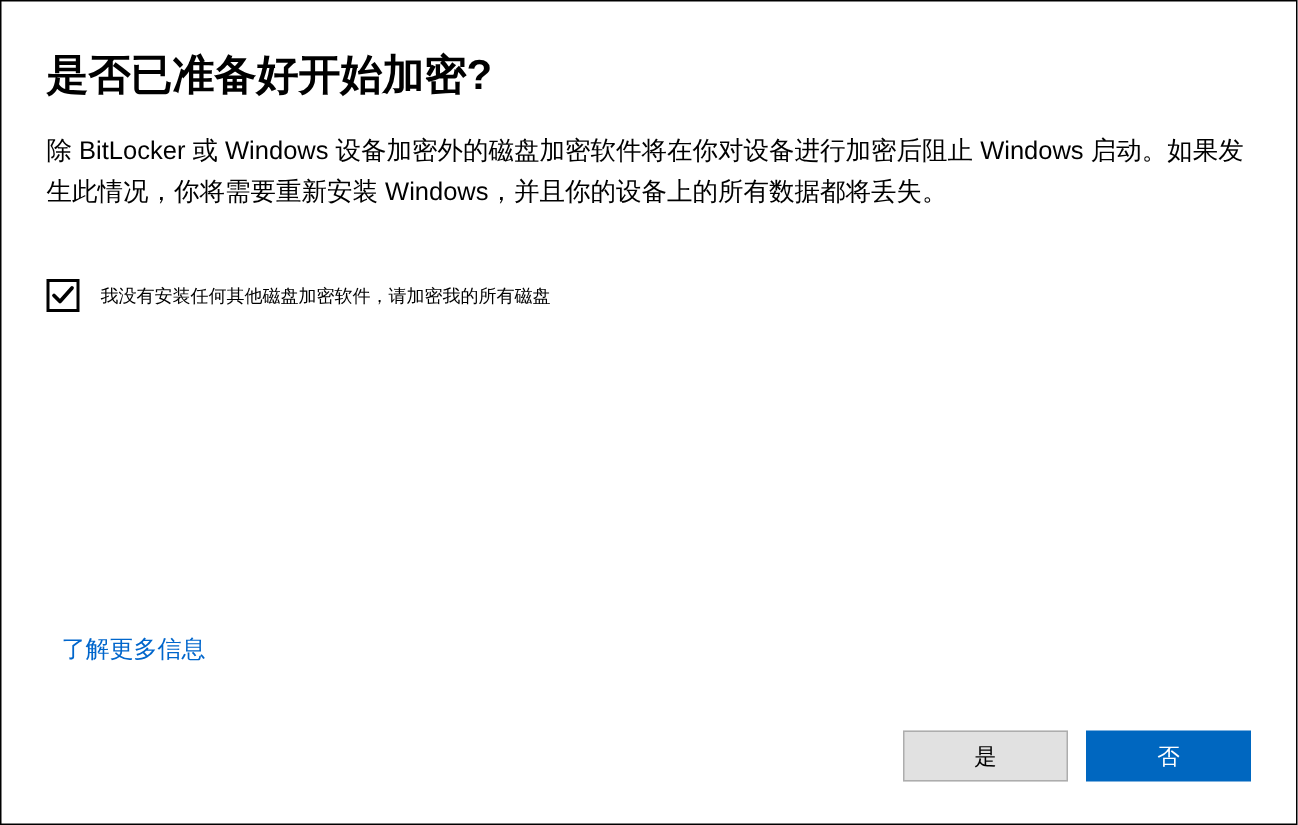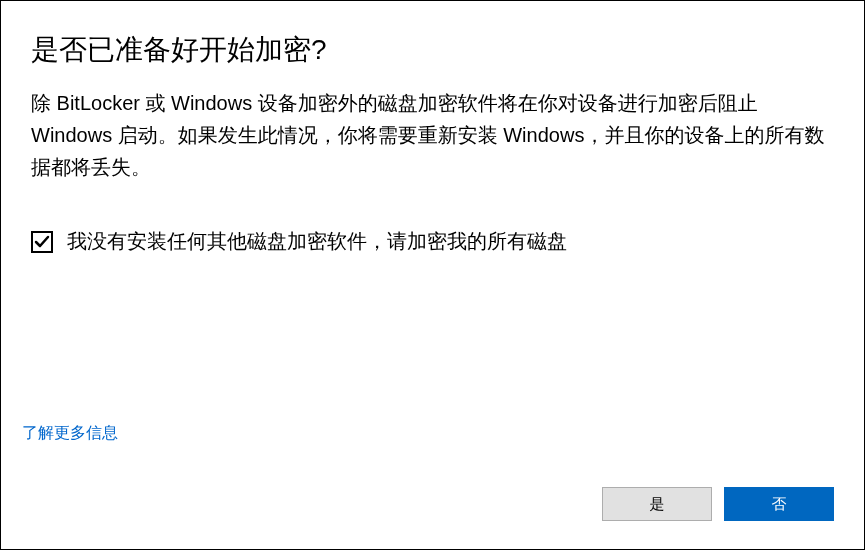--- a/index.html
+++ b/index.html
@@ -10,26 +10,26 @@
       height: 550px;
       border: 1px solid #000000;
       position: relative;
       overflow: hidden;
     }
     .dialog-content {
       padding: 30px 30px 0 30px;
     }
     .title {
       font-size: 28px;
-      font-weight: 400;
+      font-weight: 700;
       color: #000000;
       margin-bottom: 18px;
     }
     .description {
-      font-size: 20px;
+      font-size: 17px;
       color: #000000;
       line-height: 1.6;
       margin-bottom: 45px;
     }
     .checkbox-row {
       display: flex;
       align-items: center;
       margin-bottom: 50px;
     }
     .checkbox {
@@ -42,30 +42,30 @@
       align-items: center;
       justify-content: center;
       flex-shrink: 0;
       cursor: pointer;
     }
     .checkbox svg {
       width: 16px;
       height: 16px;
     }
     .checkbox-label {
-      font-size: 20px;
+      font-size: 12px;
       color: #000000;
     }
     .link {
       font-size: 16px;
       color: #0066cc;
       text-decoration: none;
       cursor: pointer;
       position: absolute;
-      left: 21px;
+      left: 40px;
       bottom: 105px;
     }
     .button-bar {
       position: absolute;
       bottom: 28px;
       right: 30px;
       display: flex;
       gap: 12px;
     }
     .btn {

